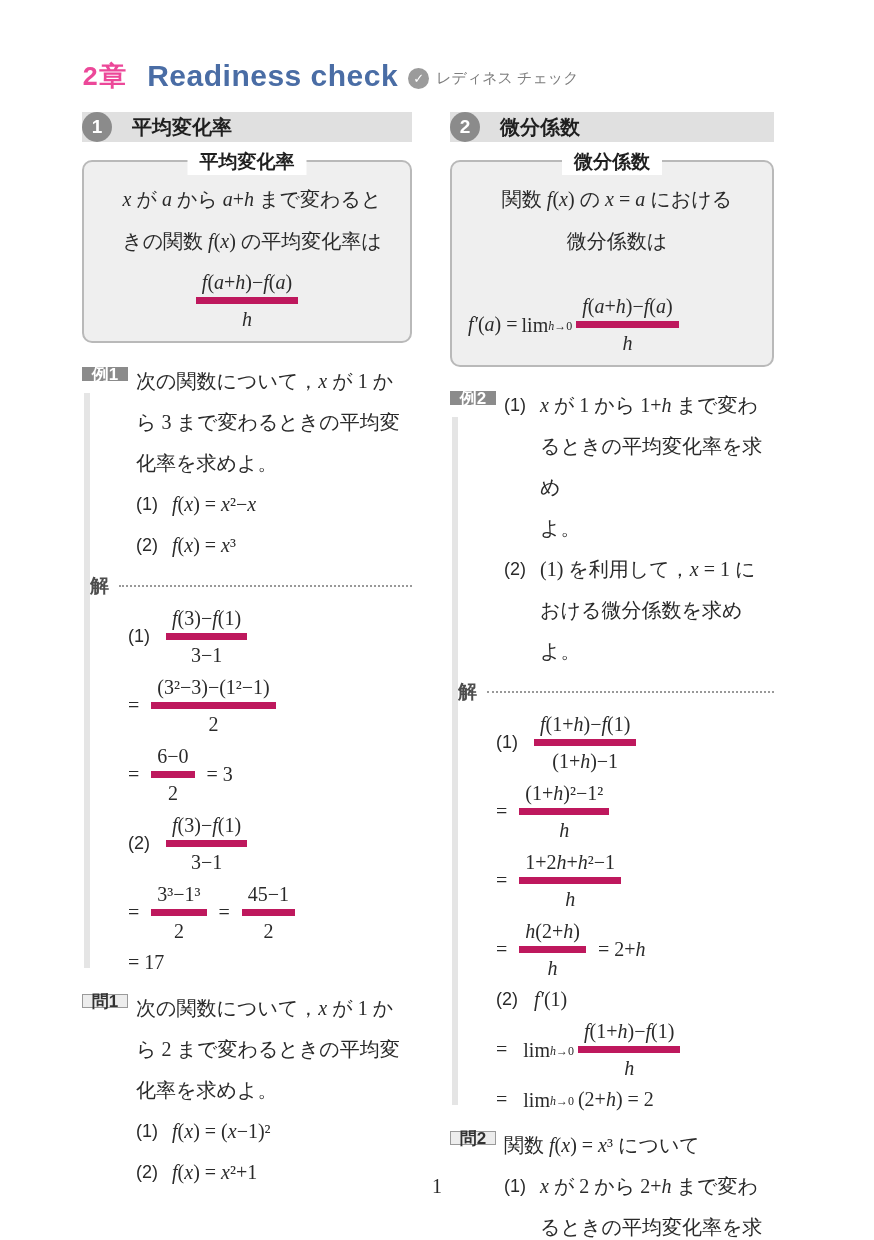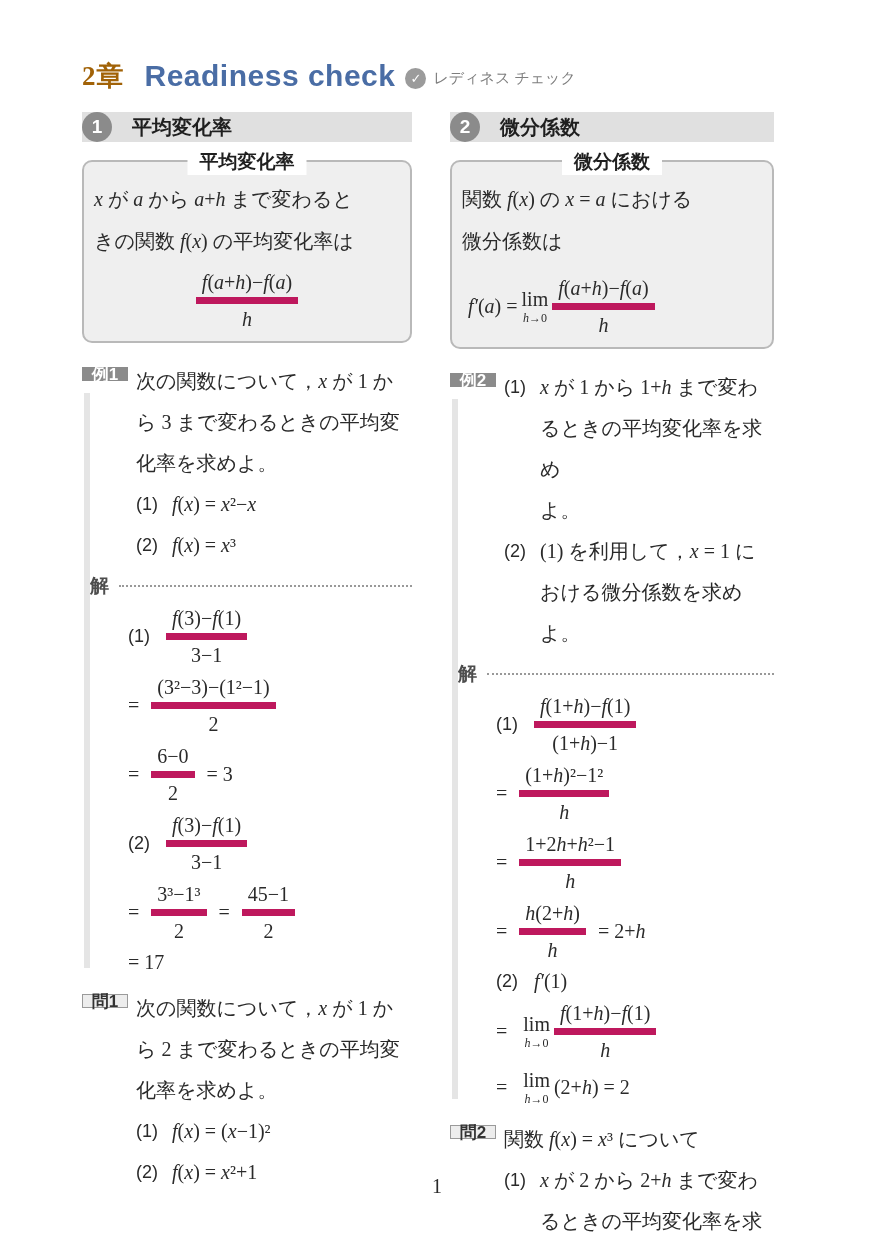--- a/index.html
+++ b/index.html
@@ -6,21 +6,21 @@
   html,body { background:#fff; }
   .page {
     position:relative; width:874px; height:1240px; margin:0 auto;
     background:#ffffff; overflow:hidden; color:#2a2a2a;
     font-family:"Liberation Serif","DejaVu Serif",serif;
   }
   i { font-style:italic; }
 
   
   .chapter-header { position:absolute; left:82px; top:58px; display:flex; align-items:center; white-space:nowrap; }
-  .chapter-num  { font-family:Liberation Serif, serif; font-weight:700; font-size:27px; color:#a16207; margin-right:20px; letter-spacing:1px; }
+  .chapter-num  { font-family:Liberation Mono, monospace; font-weight:700; font-size:27px; color:#ec4899; margin-right:20px; letter-spacing:1px; }
   .chapter-title{ font-family:"Liberation Sans","DejaVu Sans",sans-serif; font-weight:700; font-size:30px; color:#4a6da5; letter-spacing:0.5px; }
   .check-icon { width:21px; height:21px; border-radius:50%; background:#9b9b9b; margin:4px 7px 0 10px;
                 display:flex; align-items:center; justify-content:center; }
   .check-icon span { color:#fff; font-size:13px; font-weight:700; font-family:"DejaVu Sans",sans-serif; }
   .chapter-subtitle { font-family:"Liberation Sans","DejaVu Sans",sans-serif; font-size:15px; color:#7e7e7e; margin-top:5px; }
 
   
   .columns { position:absolute; top:112px; left:82px; display:flex; gap:38px; }
   .col { width:330px; }
   .col.right { width:324px; }
@@ -30,29 +30,29 @@
                 font-family:"Liberation Sans","DejaVu Sans",sans-serif; font-weight:700; font-size:19px;
                 display:flex; align-items:center; justify-content:center; flex:0 0 auto; }
   .sec-title { font-family:"Liberation Sans","DejaVu Sans",sans-serif; font-weight:700; font-size:20px; color:#1f1f1f; margin-left:20px; }
 
   
   .def-box { position:relative; margin-top:18px; min-height:162px; background:#efefef;
              border:2px solid #b9b9b9; border-radius:10px; padding:16px 0 10px 0; }
   .def-title { position:absolute; top:-13px; left:50%; transform:translateX(-50%); background:#ffffff;
                padding:0 12px; font-family:"Liberation Sans","DejaVu Sans",sans-serif; font-weight:700;
                font-size:19px; color:#1f1f1f; white-space:nowrap; }
-  .def-line { padding-left:10px; font-size:20px; line-height:42px; }
+  .def-line { padding-left:10px; font-size:20px; line-height:42px;text-align:center; }
   .def-formula { display:flex; justify-content:center; align-items:center; margin-top:8px; font-size:20px; }
-  .def-formula.lim-formula { justify-content:flex-start; padding-left:16px; margin-top:14px; }
+  .def-formula.lim-formula { justify-content:flex-start; padding-left:16px; margin-top:32px; }
 
   
   .frac { display:inline-flex; flex-direction:column; align-items:center; font-size:20px; }
   .frac .num { padding:0 6px 3px; border-bottom:7px solid #be185d; line-height:24px; }
   .frac .den { padding-top:3px; line-height:24px; }
-  .lim { display:inline-flex; flex-direction:column; align-items:center; line-height:1; margin:0 4px; }
+  .lim { display:inline-flex; flex-direction:row; align-items:center; line-height:1; margin:0 4px; }
   .lim .w { font-size:20px; line-height:20px; }
   .lim .s { font-size:12px; margin-top:3px; }
 
   
   .example-block { position:relative; margin-top:18px; }
   .vrule { position:absolute; left:2px; top:32px; bottom:6px; width:6px; background:#e5e5e5; }
   .ex-row { display:flex; align-items:flex-start; }
   .badge { width:46px; height:14px; margin-top:6px; flex:0 0 auto;
            display:flex; align-items:center; justify-content:center;
            font-family:"Liberation Sans","DejaVu Sans",sans-serif; font-weight:700; font-size:17px; }

